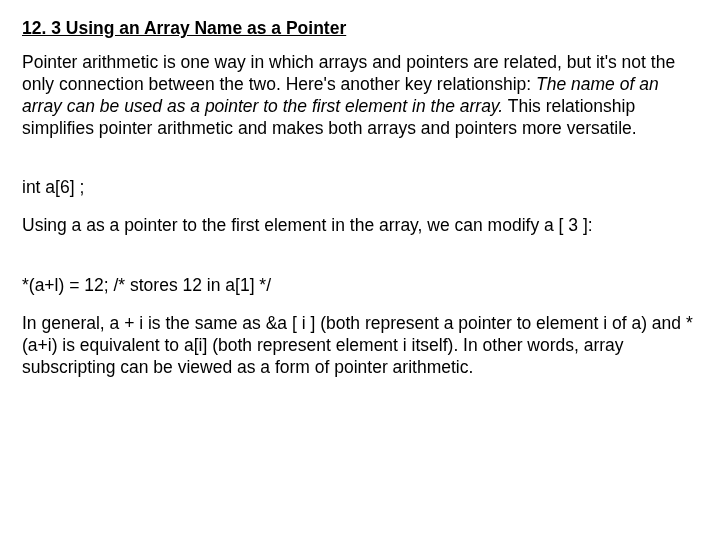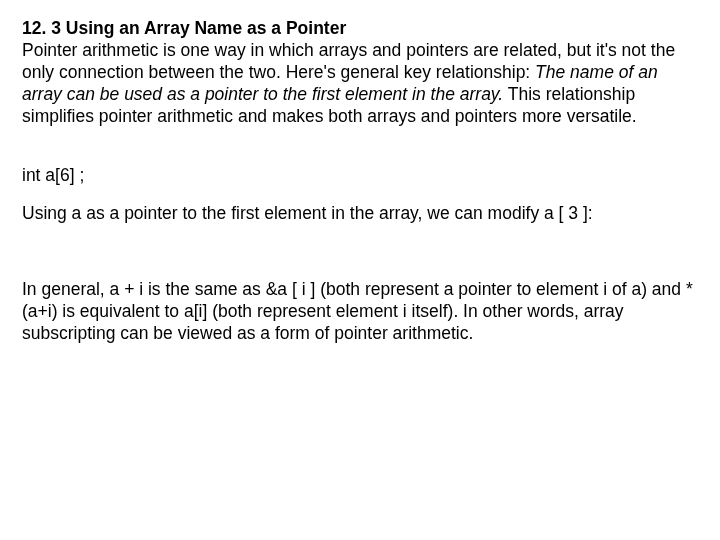--- a/index.html
+++ b/index.html
@@ -12,44 +12,46 @@
       height: 540px;
       background: #ffffff;
       font-family: Arial, Helvetica, sans-serif;
       color: #000000;
       padding: 18px 22px;
       font-size: 17.5px;
       line-height: 1.25;
     }
     .heading {
       font-weight: bold;
-      margin-bottom: 0;
+      margin-bottom: 12px;
+      text-decoration: underline;
     }
     .para {
       margin-bottom: 16px;
     }
     .italic {
       font-style: italic;
     }
   </style>
 </head>
 <body>
 
 <div class="heading">12. 3 Using an Array Name as a Pointer</div>
 
 <div class="para">
-  <span>Pointer arithmetic is one way in which arrays and pointers are related, but it's not the only connection between the two. Here's general key relationship: </span><span class="italic">The name of an array can be used as a pointer to the first element in the array.</span><span> This relationship simplifies pointer arithmetic and makes both arrays and pointers more versatile.</span>
+  <span>Pointer arithmetic is one way in which arrays and pointers are related, but it's not the only connection between the two. Here's another key relationship: </span><span class="italic">The name of an array can be used as a pointer to the first element in the array.</span><span> This relationship simplifies pointer arithmetic and makes both arrays and pointers more versatile.</span>
 </div>
 
 <div class="para">
   <br>
   <span>int a[6] ;</span>
 </div>
 
 <div class="para">
   <span>Using a as a pointer to the first element in the array, we can modify a [ 3 ]:</span><br>
 </div>
 
 <div class="para">
   <br>
+  <span>*(a+l) = 12;   /* stores 12 in a[1] */</span>
 </div>
 
 <div class="para">In general, a + i is the same as &amp;a [ i ] (both represent a pointer to element i of a) and * (a+i) is equivalent to a[i] (both represent element i itself). In other words, array subscripting can be viewed as a form of pointer arithmetic.</div>
 
 </body></html>

